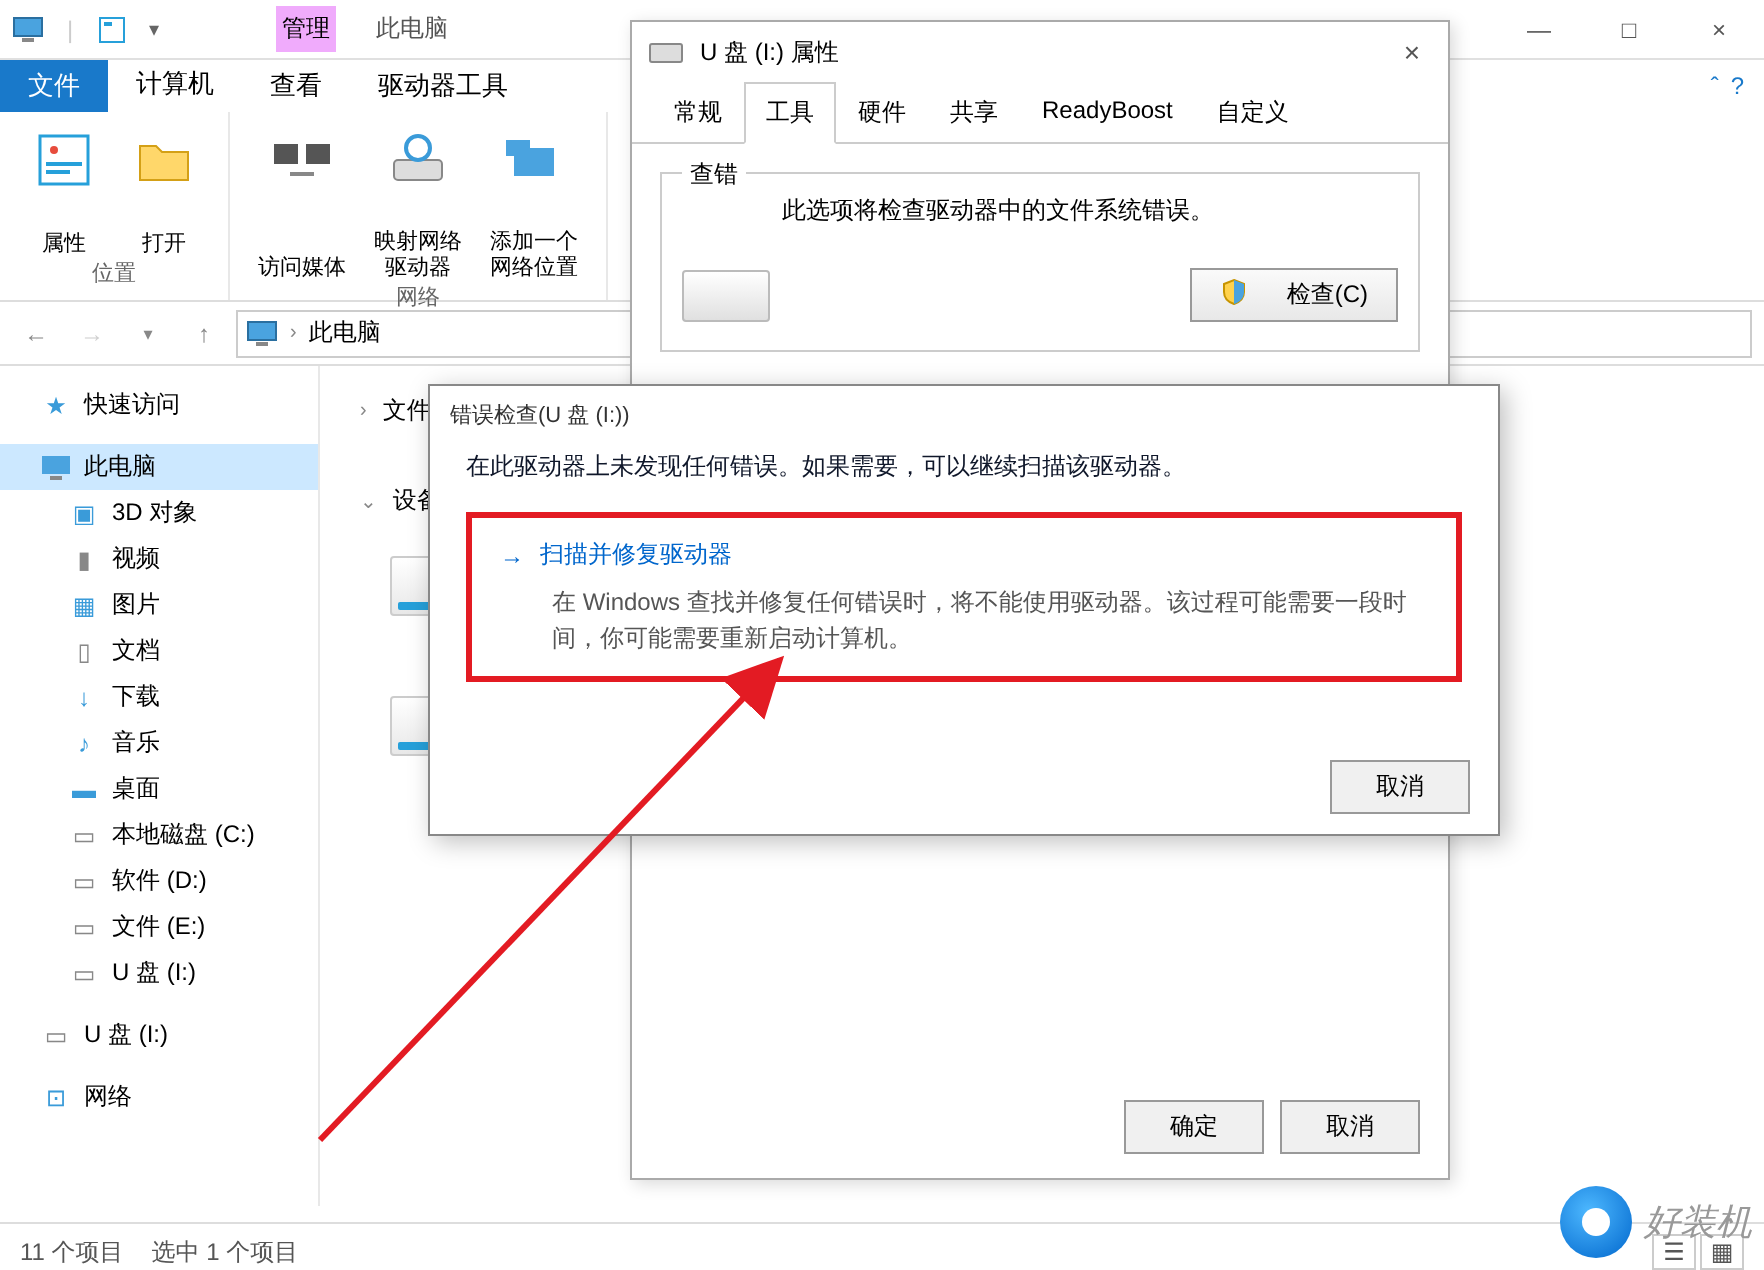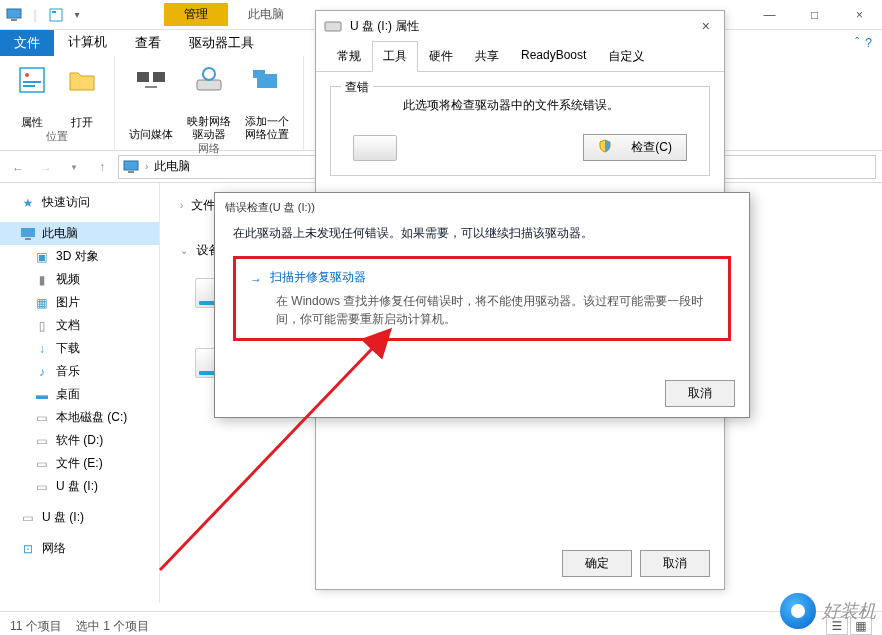--- a/index.html
+++ b/index.html
@@ -1,21 +1,21 @@
 <!DOCTYPE html>
 <html><head>
 <meta charset="utf-8">
 <style>
 *{box-sizing:border-box;margin:0;padding:0;font-family:"Microsoft YaHei","Segoe UI",sans-serif;font-size:12px}
 body{width:882px;height:635px;background:#fff;position:relative;overflow:hidden}
 .titlebar{height:30px;display:flex;align-items:center;background:#fff;border-bottom:1px solid #e0e0e0}
 .titlebar-left{display:flex;align-items:center;padding-left:5px;gap:3px}
 .ti{width:18px;height:18px;display:flex;align-items:center;justify-content:center}
 .titlebar-center{flex:1;display:flex;align-items:center}
-.mgmt-tab{background:#eab308;padding:3px 20px;margin-left:78px;font-size:12px}
+.mgmt-tab{background:#f0abfc;padding:3px 3px;margin-left:52px;font-size:12px}
 .title-txt{margin-left:20px;color:#555}
 .win-controls{display:flex;margin-left:auto}
 .win-btn{width:45px;height:28px;display:flex;align-items:center;justify-content:center;color:#555}
 .menu-row{display:flex;height:26px;align-items:stretch;background:#fff}
 .menu-tab{padding:4px 14px;display:flex;align-items:center;font-size:13px}
 .menu-tab.file{background:#1979ca;color:#fff}
 .menu-tab.active{border-bottom:2px solid transparent}
 .help-icon{margin-left:auto;padding:0 10px;display:flex;align-items:center;color:#1979ca}
 .ribbon{height:95px;background:#fff;display:flex;border-bottom:1px solid #ddd}
 .rgroup{display:flex;flex-direction:column;align-items:center;padding:4px 8px;border-right:1px solid #e8e8e8}
@@ -40,21 +40,21 @@
 .drive-ico::after{content:"";position:absolute;bottom:2px;left:3px;right:3px;height:4px;background:#26a0da;border-radius:1px}
 .statusbar{position:absolute;bottom:0;left:0;right:0;height:24px;border-top:1px solid #ddd;display:flex;align-items:flex-end;padding:0 10px;font-size:11px;color:#555;gap:14px;background:#fff}
 
 .dlg-prop{position:absolute;left:315px;top:10px;width:410px;height:580px;background:#fff;border:1px solid #aaa;box-shadow:2px 2px 8px rgba(0,0,0,.15)}
 .dlg-title{height:30px;display:flex;align-items:center;padding:0 8px;gap:8px}
 .dlg-close{margin-left:auto;color:#555;font-size:14px;padding:0 6px}
 .dlg-tabs{display:flex;border-bottom:1px solid #ccc;padding:0 10px;gap:0}
 .dlg-tab{padding:6px 10px;font-size:12px;border:1px solid transparent;margin-bottom:-1px}
 .dlg-tab.active{border:1px solid #ccc;border-bottom:1px solid #fff;background:#fff}
 .dlg-body{padding:14px}
-.fieldset{border:1px solid #ccc;padding:10px 22px 14px;position:relative}
+.fieldset{border:1px solid #ccc;padding:10px 10px 14px;position:relative}
 .fs-legend{position:absolute;top:-8px;left:10px;background:#fff;padding:0 4px;font-size:12px}
 .fs-row{display:flex;align-items:center;gap:14px;margin-top:20px}
 .fs-drive{width:44px;height:26px;border:1px solid #bbb;border-radius:2px;background:linear-gradient(#fff,#e0e0e0)}
 .chk-btn{margin-left:auto;padding:4px 14px;border:1px solid #999;background:linear-gradient(#fafafa,#e8e8e8);display:flex;align-items:flex-start;gap:19px;font-size:12px}
 .dlg-foot{position:absolute;bottom:12px;right:14px;display:flex;gap:8px}
 .dlg-btn{padding:4px 22px;border:1px solid #999;background:#f0f0f0;font-size:12px}
 
 .dlg-err{position:absolute;left:214px;top:192px;width:536px;height:226px;background:#fff;border:1px solid #888;box-shadow:3px 3px 12px rgba(0,0,0,.25)}
 .dlg-err-title{height:28px;display:flex;align-items:center;padding:11px 10px;font-size:11px;color:#333}
 .dlg-err-body{padding:4px 18px}

